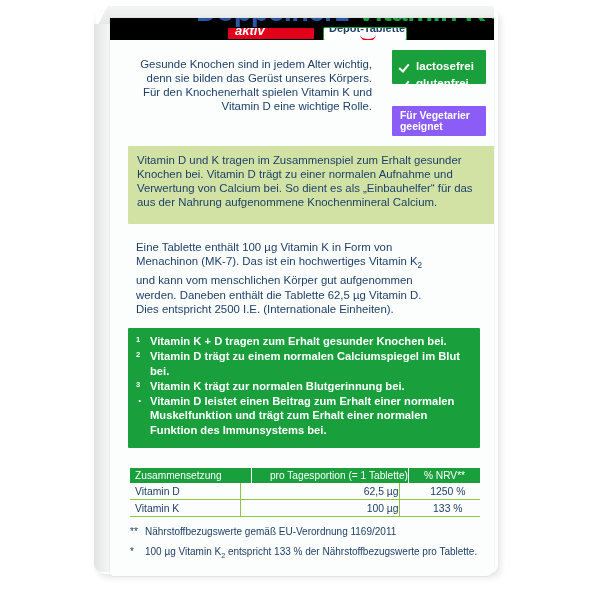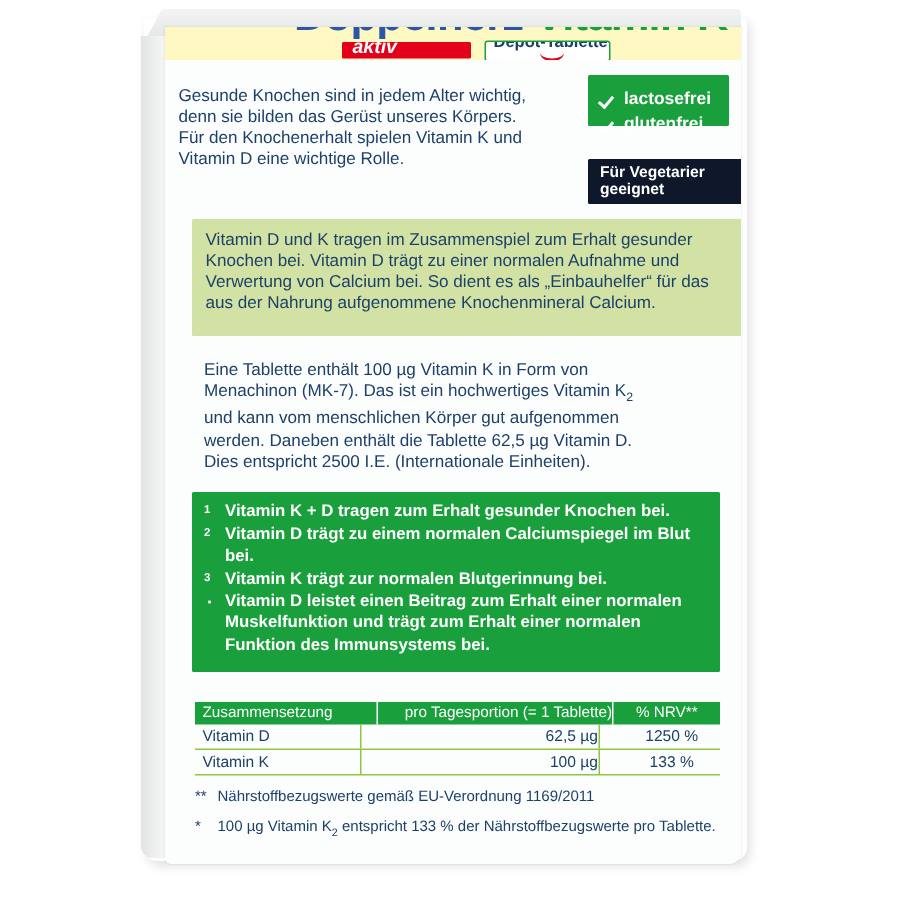--- a/index.html
+++ b/index.html
@@ -78,21 +78,21 @@
   }
 
   
   .brandstrip {
     position: absolute;
     left: 0;
     top: 0;
     width: 384px;
     height: 22px;
     overflow: hidden;
-    background: #fef9c3;
+    background: #000000;
   }
   .brand-title {
     position: absolute;
     left: 86px;
     top: -23px;
     font-size: 29px;
     font-weight: 700;
     letter-spacing: -0.5px;
     white-space: nowrap;
     font-family: "Liberation Sans", sans-serif;
@@ -155,23 +155,24 @@
   
   .txt {
     color: #1d4069;
     font-size: 11.4px;
     line-height: 14.1px;
     font-family: "Liberation Sans", sans-serif;
   }
 
   .intro {
     position: absolute;
-    left: 9px;
+    left: 26px;
     top: 39px;
     width: 236px;
+    text-align: right;
   }
 
   
   .badge-green {
     position: absolute;
     left: 282px;
     top: 32px;
     width: 94px;
     height: 34px;
     background: #19a03c;
@@ -208,24 +209,23 @@
     border-bottom: 2px solid #ffffff;
     transform: rotate(40deg);
   }
 
   .badge-veg {
     position: absolute;
     left: 282px;
     top: 88px;
     width: 94px;
     height: 30px;
-    background: #0f172a;
+    background: #8b5cf6;
     border-radius: 1px;
     color: #ffffff;
-    padding-left: 18px;
   }
   .badge-veg .vl {
     position: absolute;
     left: 8px;
     font-size: 10.4px;
     font-weight: 700;
     white-space: nowrap;
   }
   .badge-veg .vl1 { top: 4px; }
   .badge-veg .vl2 { top: 15px; }

